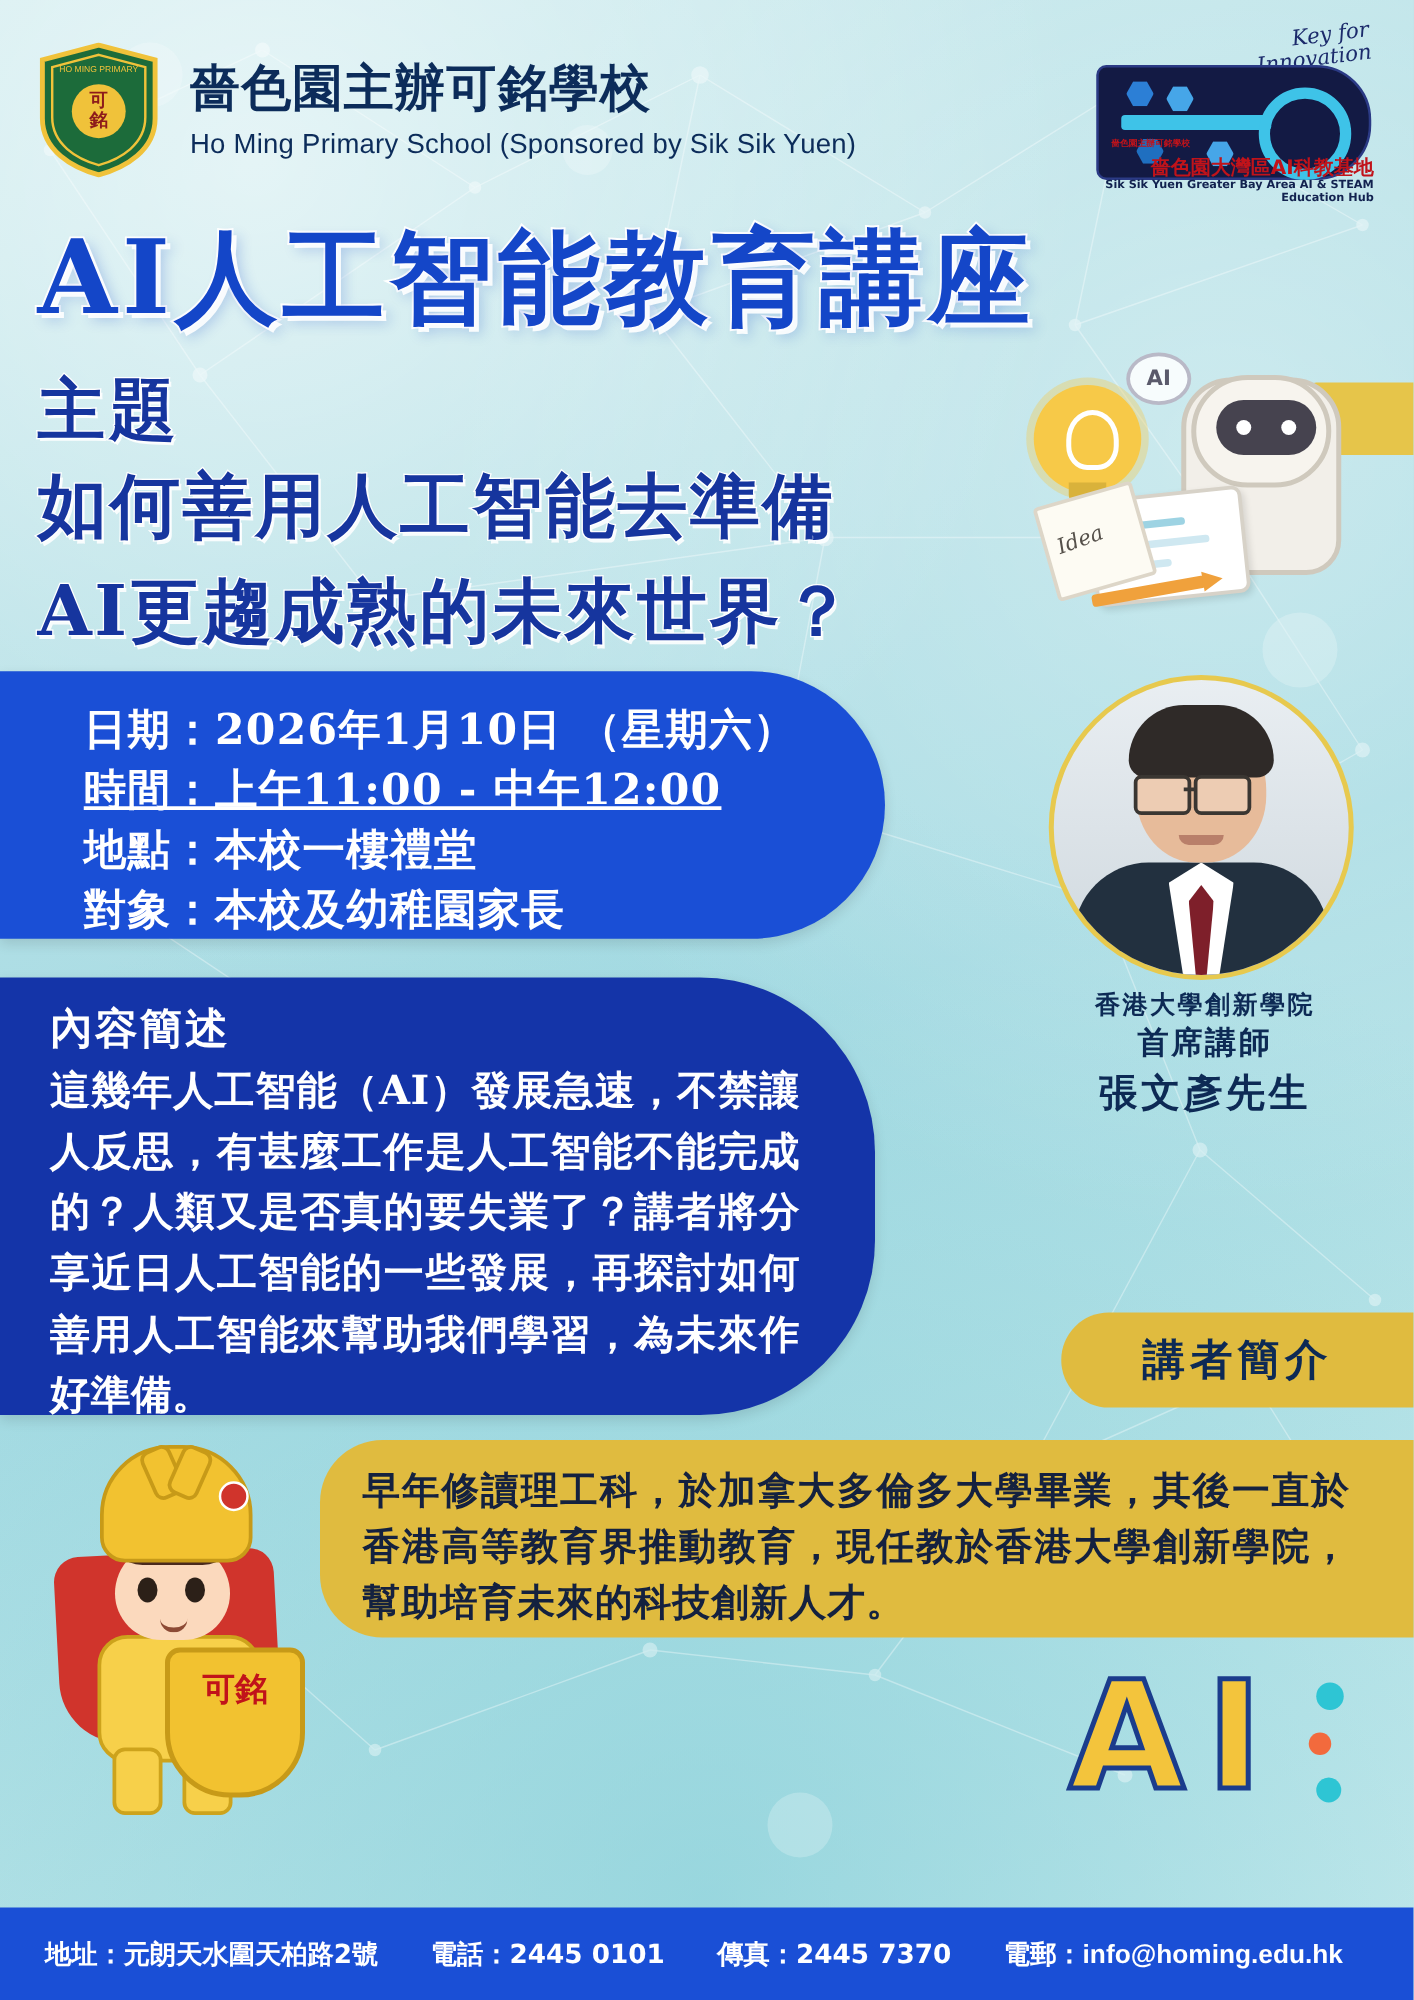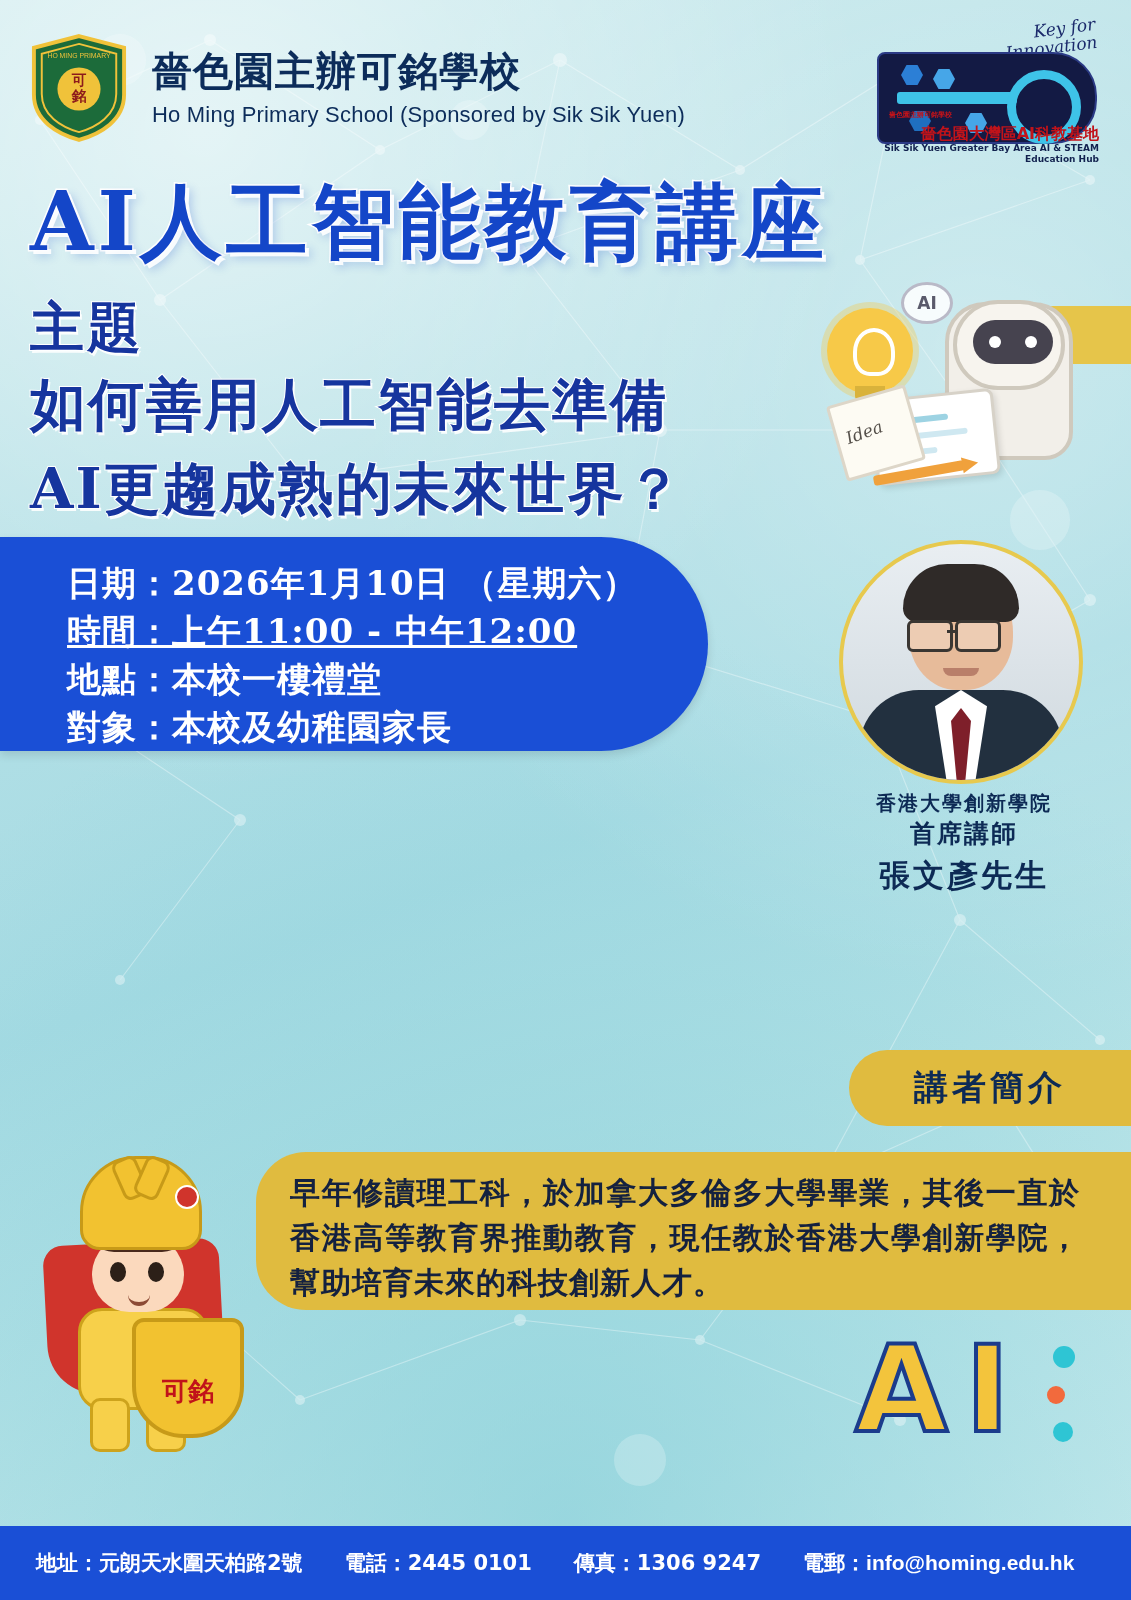--- a/index.html
+++ b/index.html
@@ -543,21 +543,21 @@
     background: #f7d04a; border: 3px solid #cda31c; border-radius: 24px;
   }
   .m-shield {
     position: absolute; left: 96px; top: 168px; width: 104px; height: 112px;
     background: #f2c230; border: 4px solid #c79a18;
     border-radius: 12px 12px 52px 52px;
   }
   .m-shield span {
     position: absolute; left: 26px; top: 16px;
     font-family: "DejaVu Serif", serif; font-weight: bold;
-    font-size: 26px; color: #c1131a; line-height: 1.1; margin-top: 39px;
+    font-size: 26px; color: #c1131a; line-height: 1.1;
   }
   .m-leg { position: absolute; top: 248px; width: 34px; height: 48px; background: #f7d04a; border: 3px solid #cda31c; border-radius: 10px; }
   .m-leg.l { left: 54px; }
   .m-leg.r { left: 110px; }
 
   
   .ai-blocks { position: absolute; right: 56px; bottom: 140px; width: 220px; height: 130px; }
   .ai-letter {
     position: absolute;
     font-family: "DejaVu Sans", sans-serif;
@@ -738,20 +738,24 @@
     <div class="pencil"></div>
   </div>
 
   <div class="info-pill">
     <div class="row r1">日期：2026年1月10日 （星期六）</div>
     <div class="row r2">時間：上午11:00 - 中午12:00</div>
     <div class="row r4">對象：本校及幼稚園家長</div>
     <div class="row r3">地點：本校一樓禮堂</div>
   </div>
 
+  <div class="desc-block">
+    <div class="desc-title">內容簡述</div>
+    <div class="desc-body">這幾年人工智能（AI）發展急速，不禁讓人反思，有甚麼工作是人工智能不能完成的？人類又是否真的要失業了？講者將分享近日人工智能的一些發展，再探討如何善用人工智能來幫助我們學習，為未來作好準備。</div>
+  </div>
 
   <div class="speaker-photo">
     <div class="sp-suit"></div>
     <div class="sp-shirt"></div>
     <div class="sp-tie"></div>
     <div class="sp-head"></div>
     <div class="sp-hair"></div>
     <div class="sp-glass l"></div>
     <div class="sp-glass r"></div>
     <div class="sp-bridge"></div>
@@ -794,17 +798,17 @@
     <div class="ai-letter a">A</div>
     <div class="ai-letter i">I</div>
     <div class="ai-dot d1"></div>
     <div class="ai-dot d2"></div>
     <div class="ai-dot d3"></div>
   </div>
 
   <div class="footer">
     <span>地址：元朗天水圍天柏路2號</span>
     <span>電話：2445 0101</span>
-    <span>傳真：1306 9247</span>
+    <span>傳真：2445 7370</span>
     <span class="email">電郵：info@homing.edu.hk</span>
   </div>
 
 </div>
 
 </body></html>

